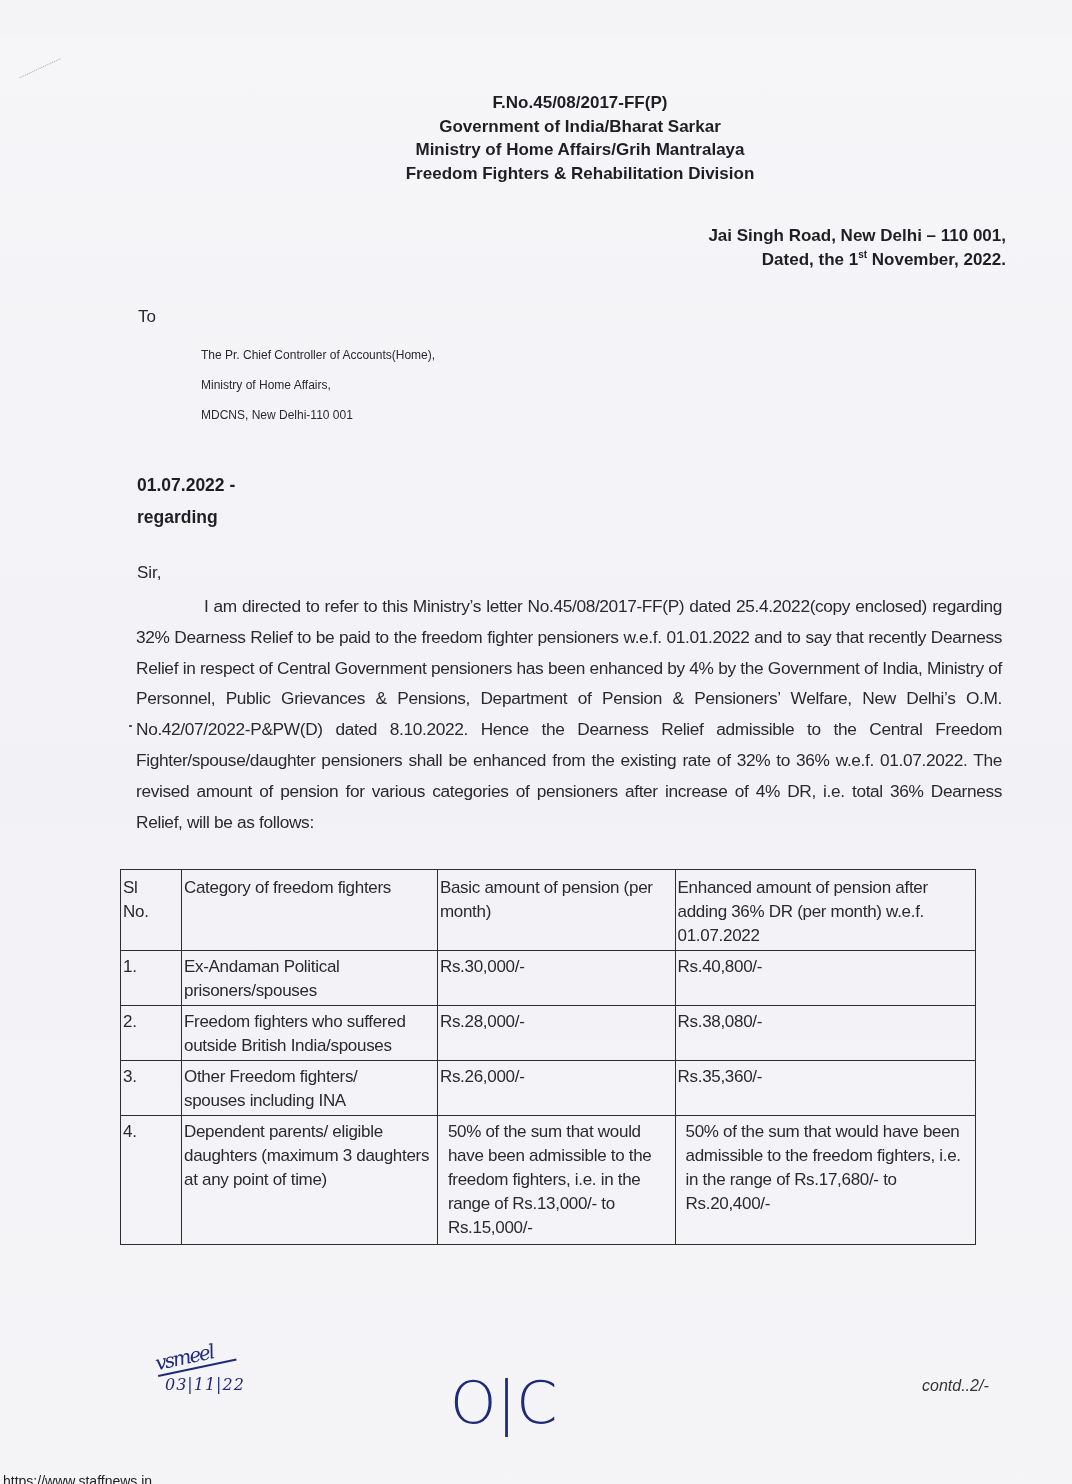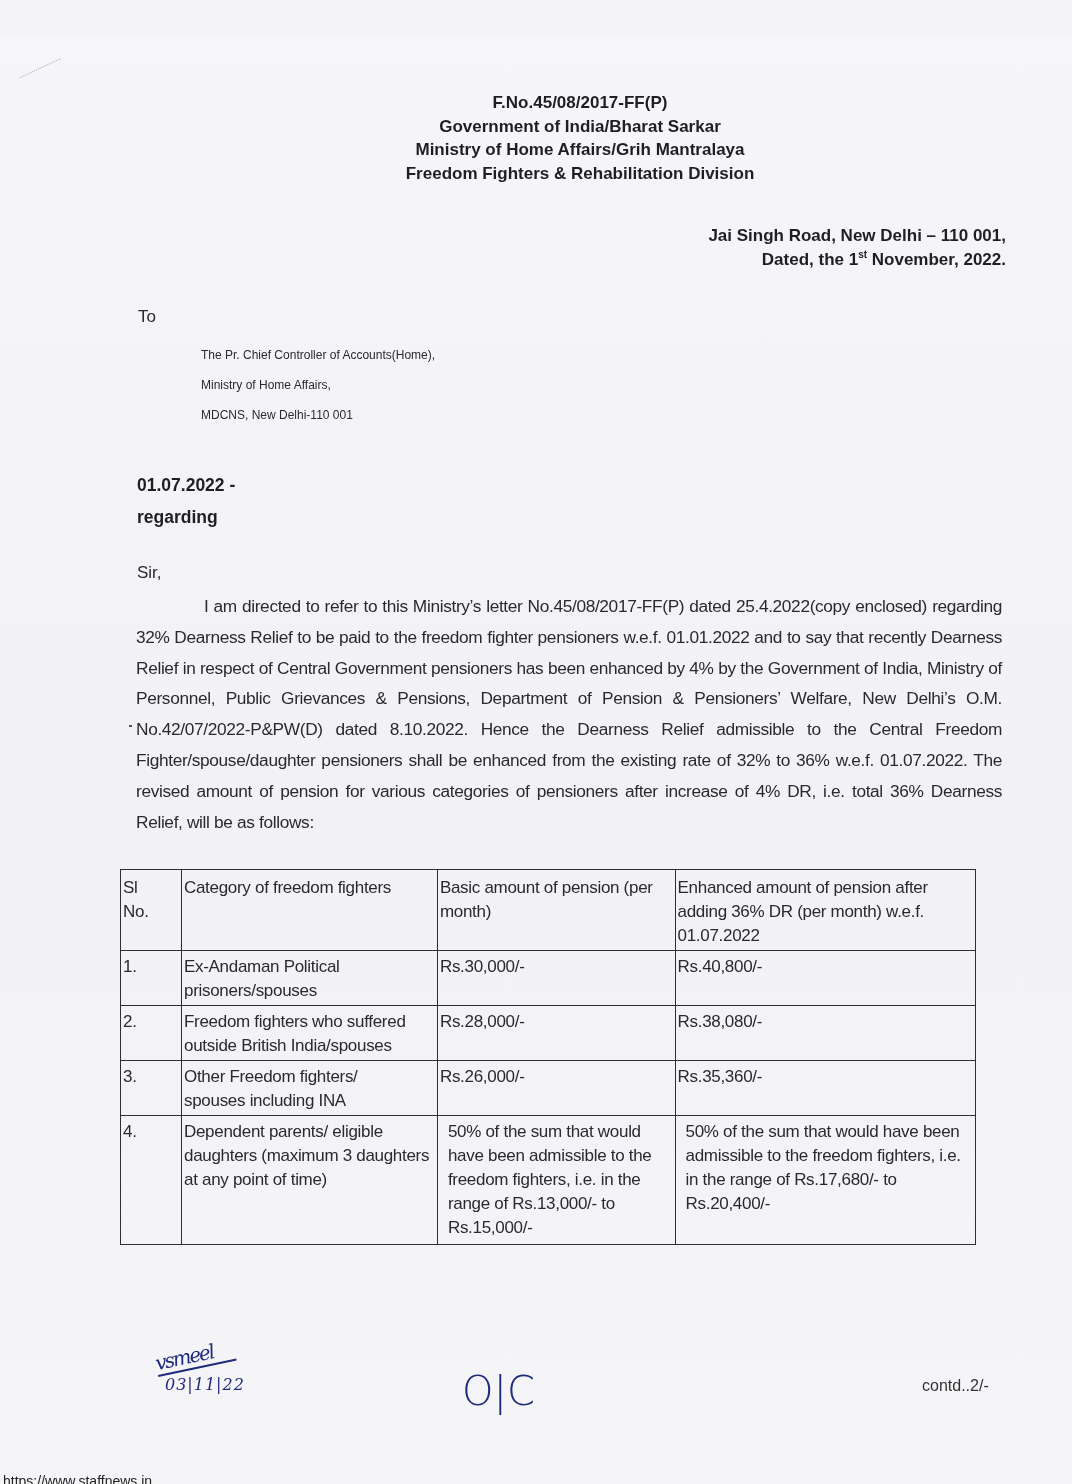--- a/index.html
+++ b/index.html
@@ -99,29 +99,29 @@
       position: absolute; left: 155px; top: 1310px;
       font-family: "DejaVu Serif", serif; font-style: italic;
       color: #1f2a7a; font-size: 20px; line-height: 20px;
     }
     .signature .sig-name {
       display: block; transform: rotate(-12deg); letter-spacing: -2px;
       border-bottom: 2px solid #1f2a7a; width: 80px; padding-bottom: 2px;
     }
     .signature .sig-date { display: block; font-size: 16px; margin-left: 10px; margin-top: 6px; letter-spacing: 1px; }
     .oc-mark {
-      position: absolute; left: 462px; top: 1333px;
+      position: absolute; left: 450px; top: 1333px;
       font-family: "DejaVu Sans", sans-serif;
-      font-size: 40px; color: #1f2a7a; font-weight: lighter;
+      font-size: 59px; color: #1f2a7a; font-weight: lighter;
       letter-spacing: 0;
       text-align: center;
     }
     .contd {
       position: absolute; left: 922px; top: 1342px;
-      font-size: 16px; color: #333;
+      font-size: 16px; color: #333; font-style: italic;
     }
     .website {
       position: absolute; left: 0; top: 1438px; width: 1072px;
       font-size: 14px; color: #222;
       padding-left: 3px;
     }
     .bottom-line {
       position: absolute; left: 865px; top: 1460px; width: 200px; height: 1px; background: #666;
     }
     .bottom-smudge {

